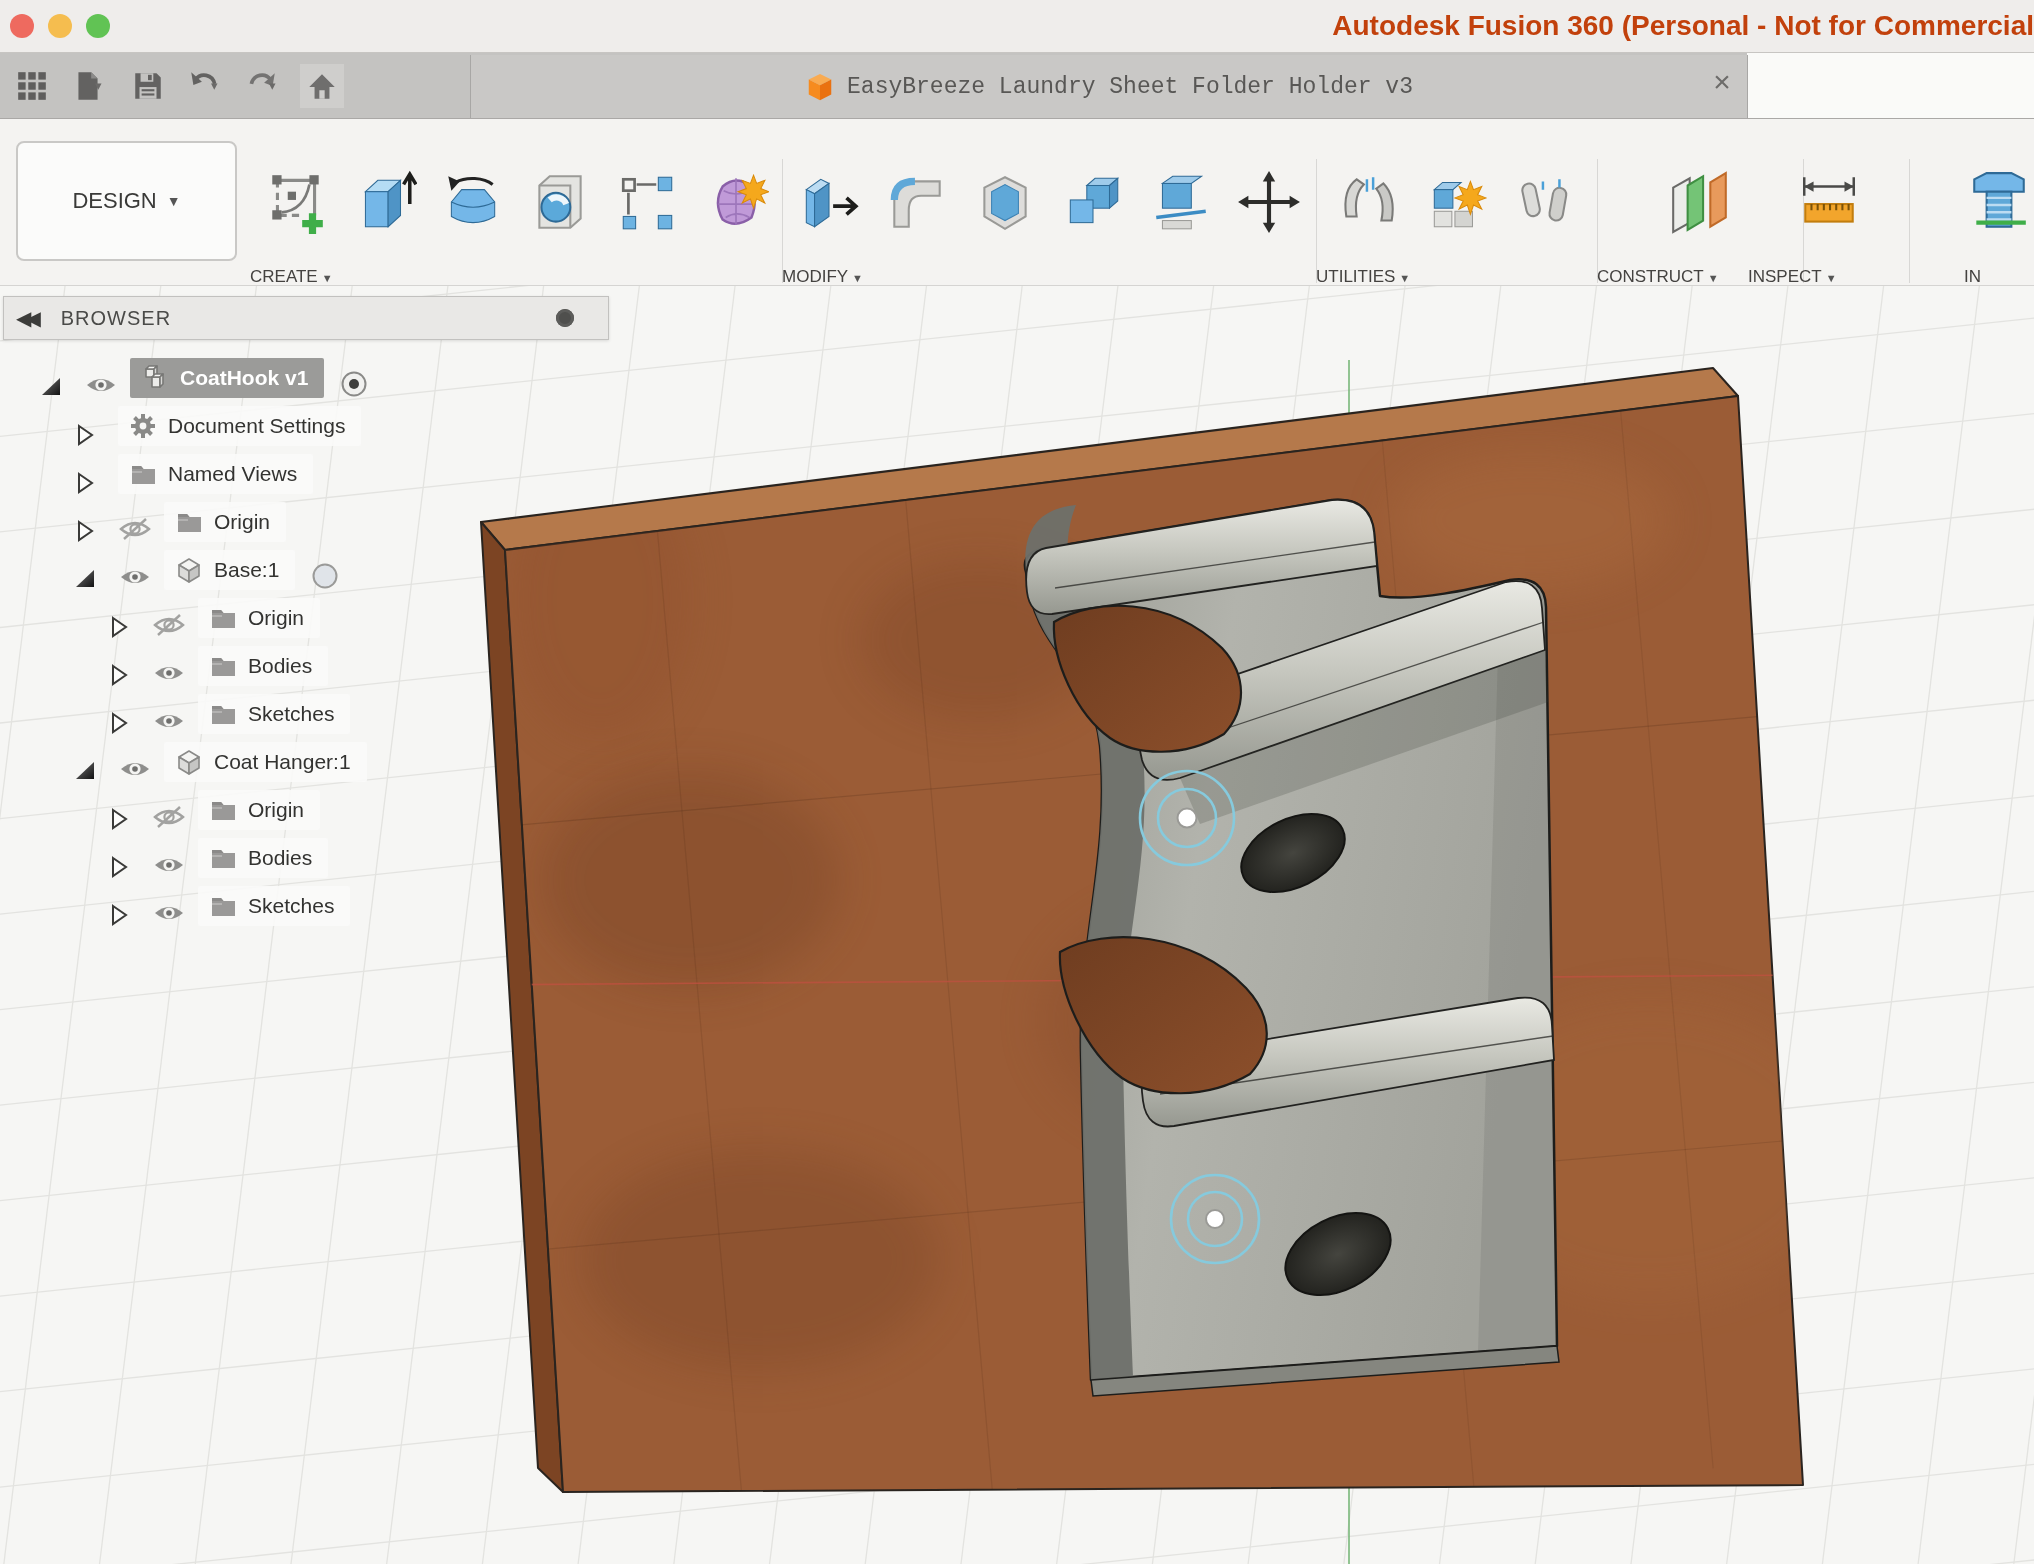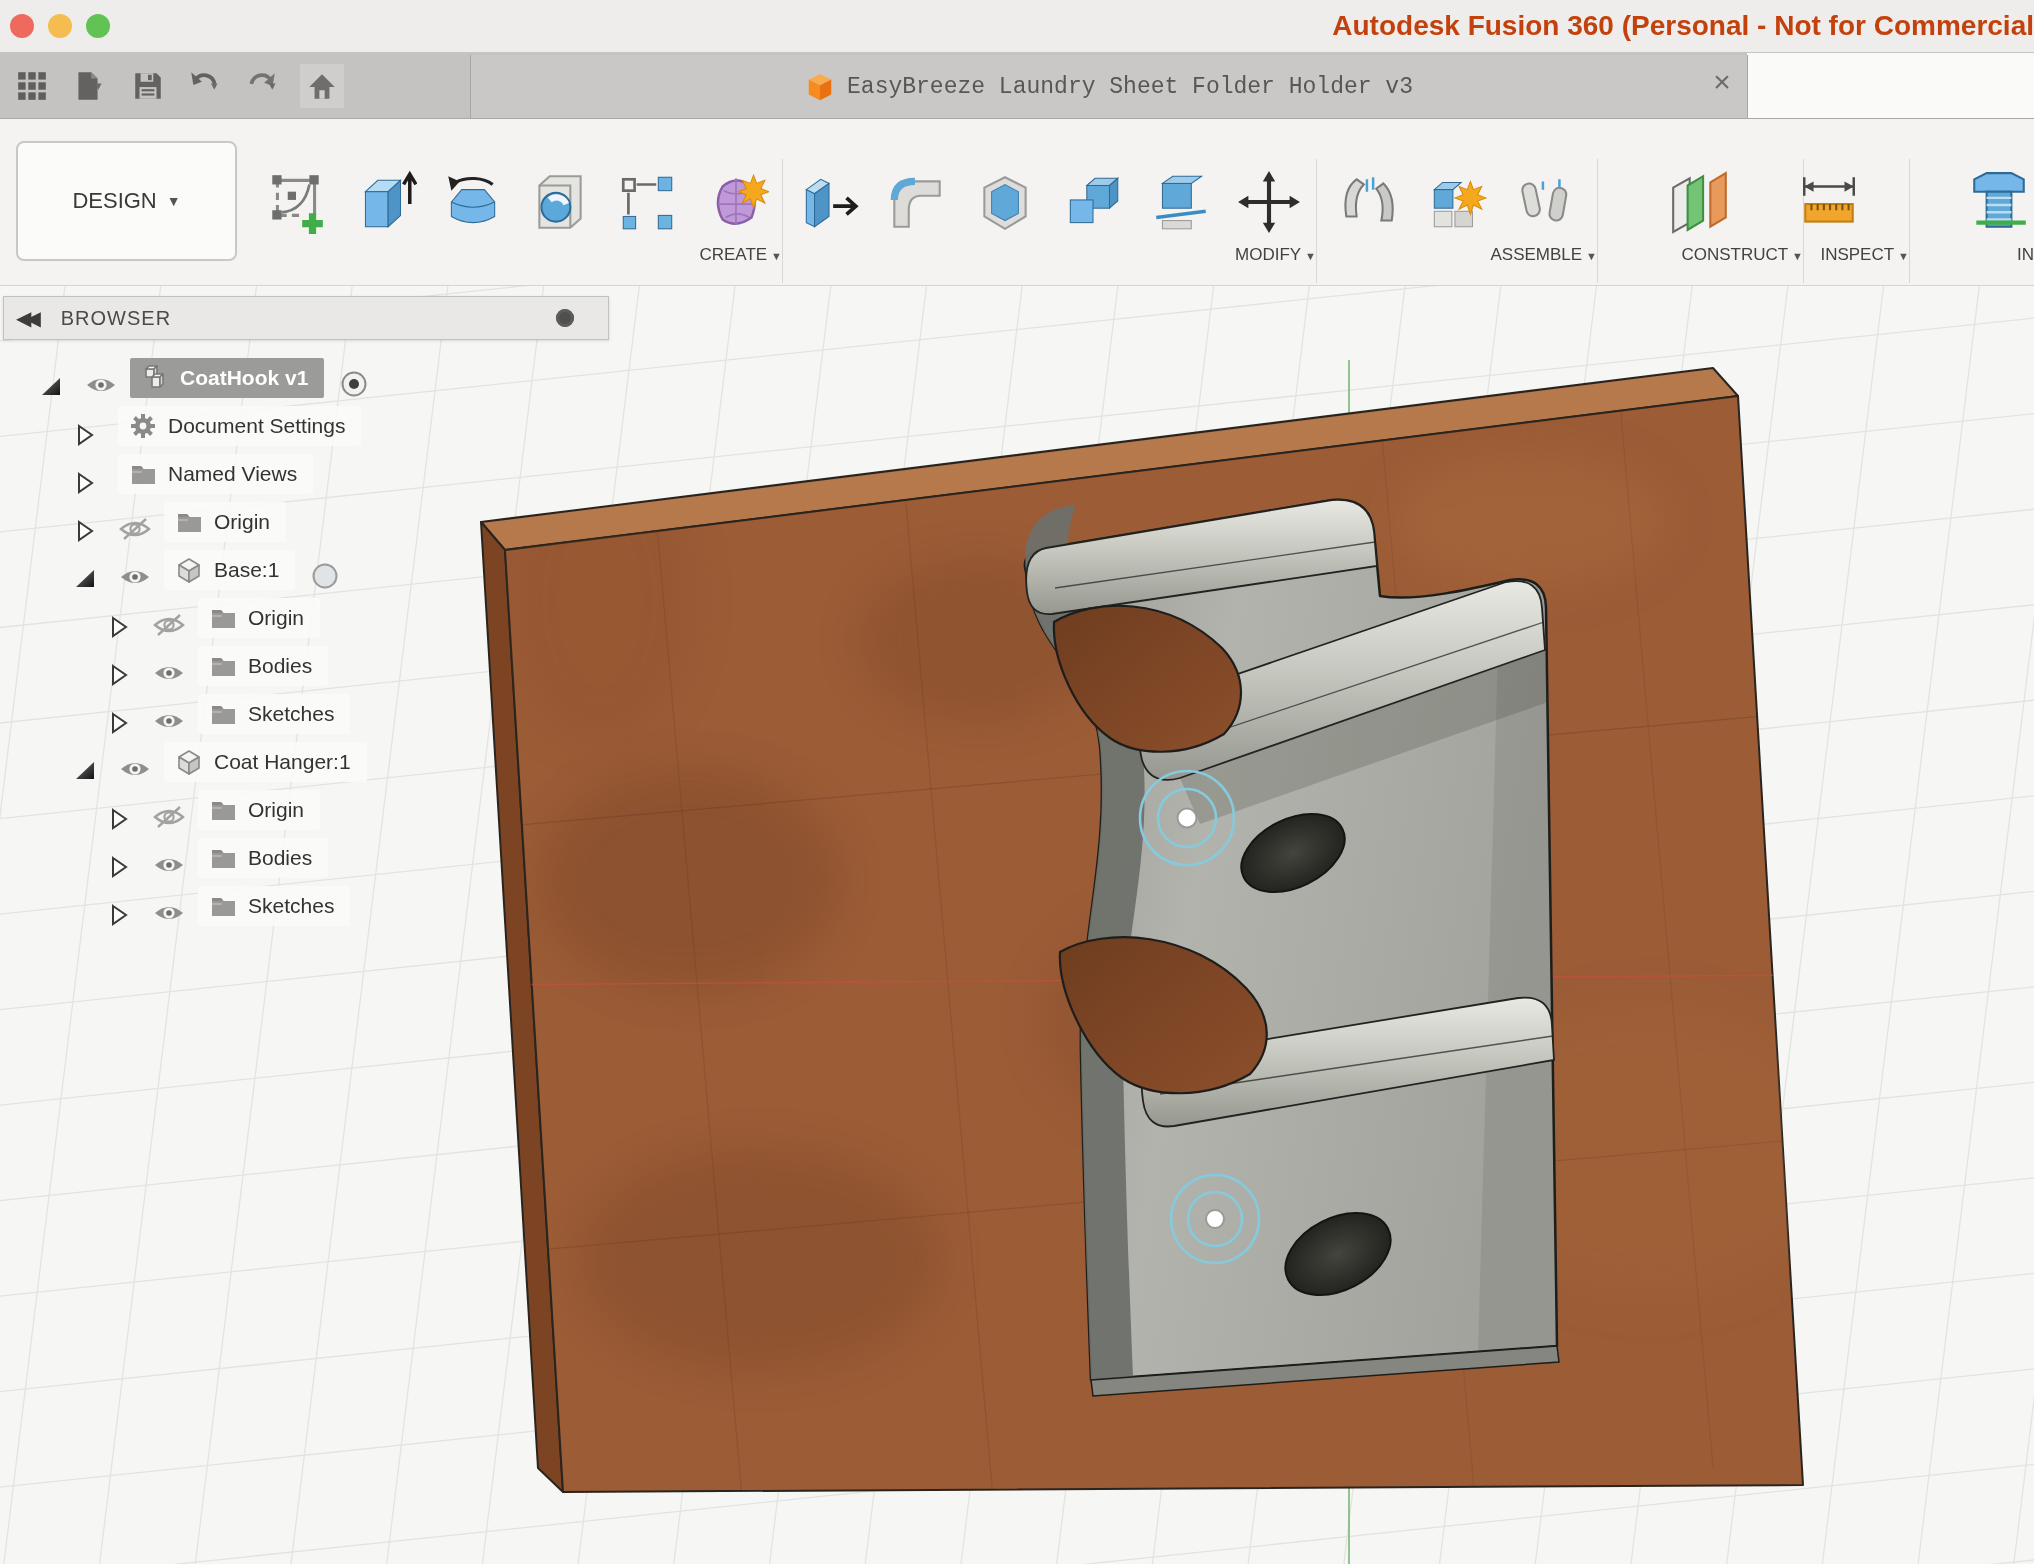--- a/index.html
+++ b/index.html
@@ -37,21 +37,21 @@
   .design-btn .dcaret{font-size:14px;color:#555;}
   .rtabs{position:absolute;left:252px;top:6px;display:flex;gap:88px;height:30px;}
   .rtab{font-size:21px;font-weight:bold;color:#3d3d3b;position:relative;padding:2px 4px;}
   .rtab.active{color:#1798d2;}
   .rtab.active::after{content:"";position:absolute;left:-8px;right:-8px;top:34px;height:6px;background:#1798d2;}
   .rgroup{position:absolute;top:40px;height:124px;border-right:1px solid #d8d7d5;}
   .rgroup.last{border-right:none;overflow:hidden;}
   .rgroup .icons{display:flex;justify-content:center;align-items:center;gap:18px;height:86px;}
   .rgroup .icons .ricon{width:70px;height:70px;display:flex;align-items:center;justify-content:center;}
   .rgroup .icons .ricon svg{width:66px;height:66px;}
-  .rgroup .glabel{text-align:right;font-size:17px;color:#444240;margin-top:0;white-space:nowrap;}
+  .rgroup .glabel{text-align:left;font-size:17px;color:#444240;margin-top:22px;white-space:nowrap;}
   .rgroup .glabel .gcaret{font-size:11px;color:#555;margin-left:4px;}
   
   #viewport{position:absolute;left:0;top:285px;width:2034px;height:1279px;}
   
   .browser-header{position:absolute;left:3px;top:296px;width:604px;height:42px;background:#e9e8e6;
                   border:1px solid #c2c1bf;box-shadow:0 1px 3px rgba(0,0,0,.12);
                   display:flex;align-items:center;}
   .browser-header .collapse{margin-left:12px;font-size:20px;color:#3c3c3a;letter-spacing:-6px;}
   .browser-header .btitle{margin-left:26px;font-size:20px;color:#4a4a48;letter-spacing:1px;}
   .browser-header .hopt{position:absolute;right:34px;top:12px;width:18px;height:18px;border-radius:50%;
@@ -457,21 +457,21 @@
               </svg>
             </span>
             <span class="ricon">
               <svg viewBox="0 0 64 64">
                 <rect x="12" y="14" width="13" height="32" rx="6.5" fill="#ddddda" stroke="#8a8a88" stroke-width="2" transform="rotate(-12 18 30)"></rect>
                 <rect x="38" y="18" width="13" height="32" rx="6.5" fill="#cfcfcc" stroke="#8a8a88" stroke-width="2" transform="rotate(10 44 34)"></rect>
                 <path d="M30 12 V20 M46 10 V18" stroke="#4aa0d8" stroke-width="2.4"></path>
               </svg>
             </span>
           </div>
-          <div class="glabel"><span>ASSEMBLE</span><span class="gcaret">▼</span></div>
+          <div class="glabel"><span>UTILITIES</span><span class="gcaret">▼</span></div>
         </div>
         <div class="rgroup" style="left: 1597px; width: 206px;">
           <div class="icons">
             <span class="ricon">
               <svg viewBox="0 0 64 64">
                 <polygon points="6,18 22,9 22,52 6,61" fill="#ecedea" stroke="#6a6a68" stroke-width="2"></polygon>
                 <polygon points="20,16 35,7 35,50 20,59" fill="#74c476" stroke="#3f8f42" stroke-width="2"></polygon>
                 <polygon points="42,13 57,4 57,47 42,56" fill="#e89a5c" stroke="#c06a28" stroke-width="2"></polygon>
               </svg>
             </span>

